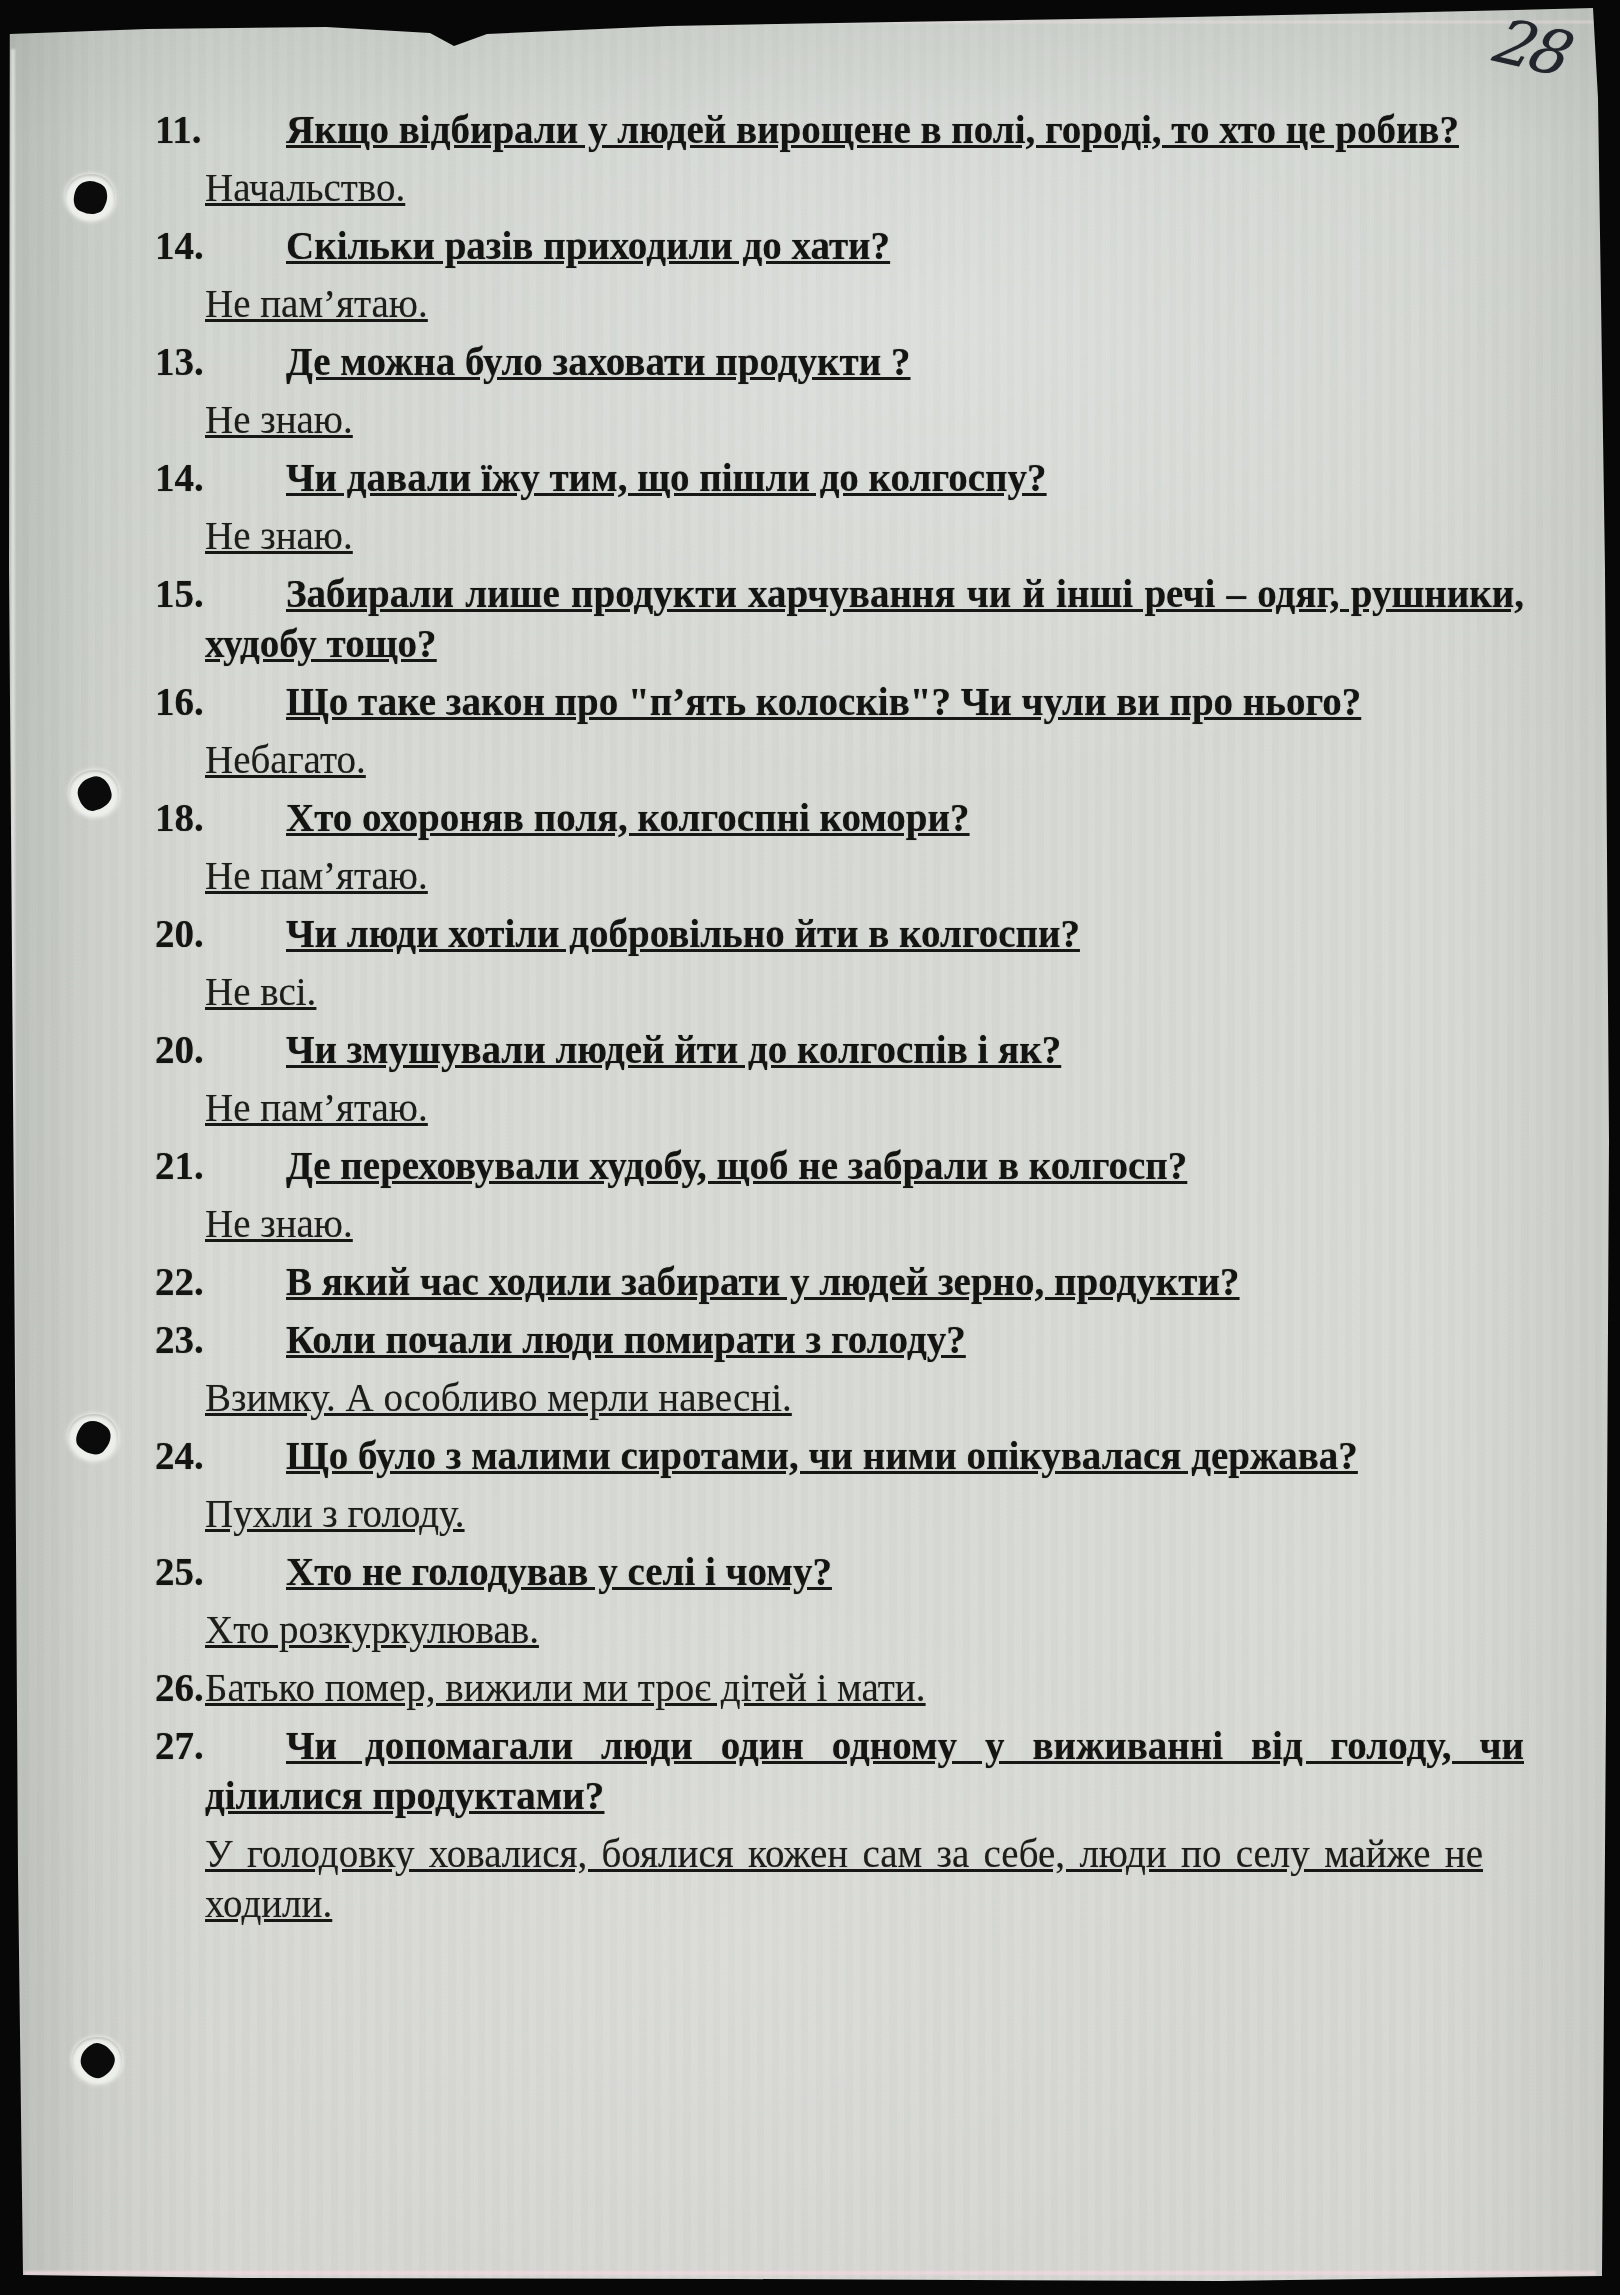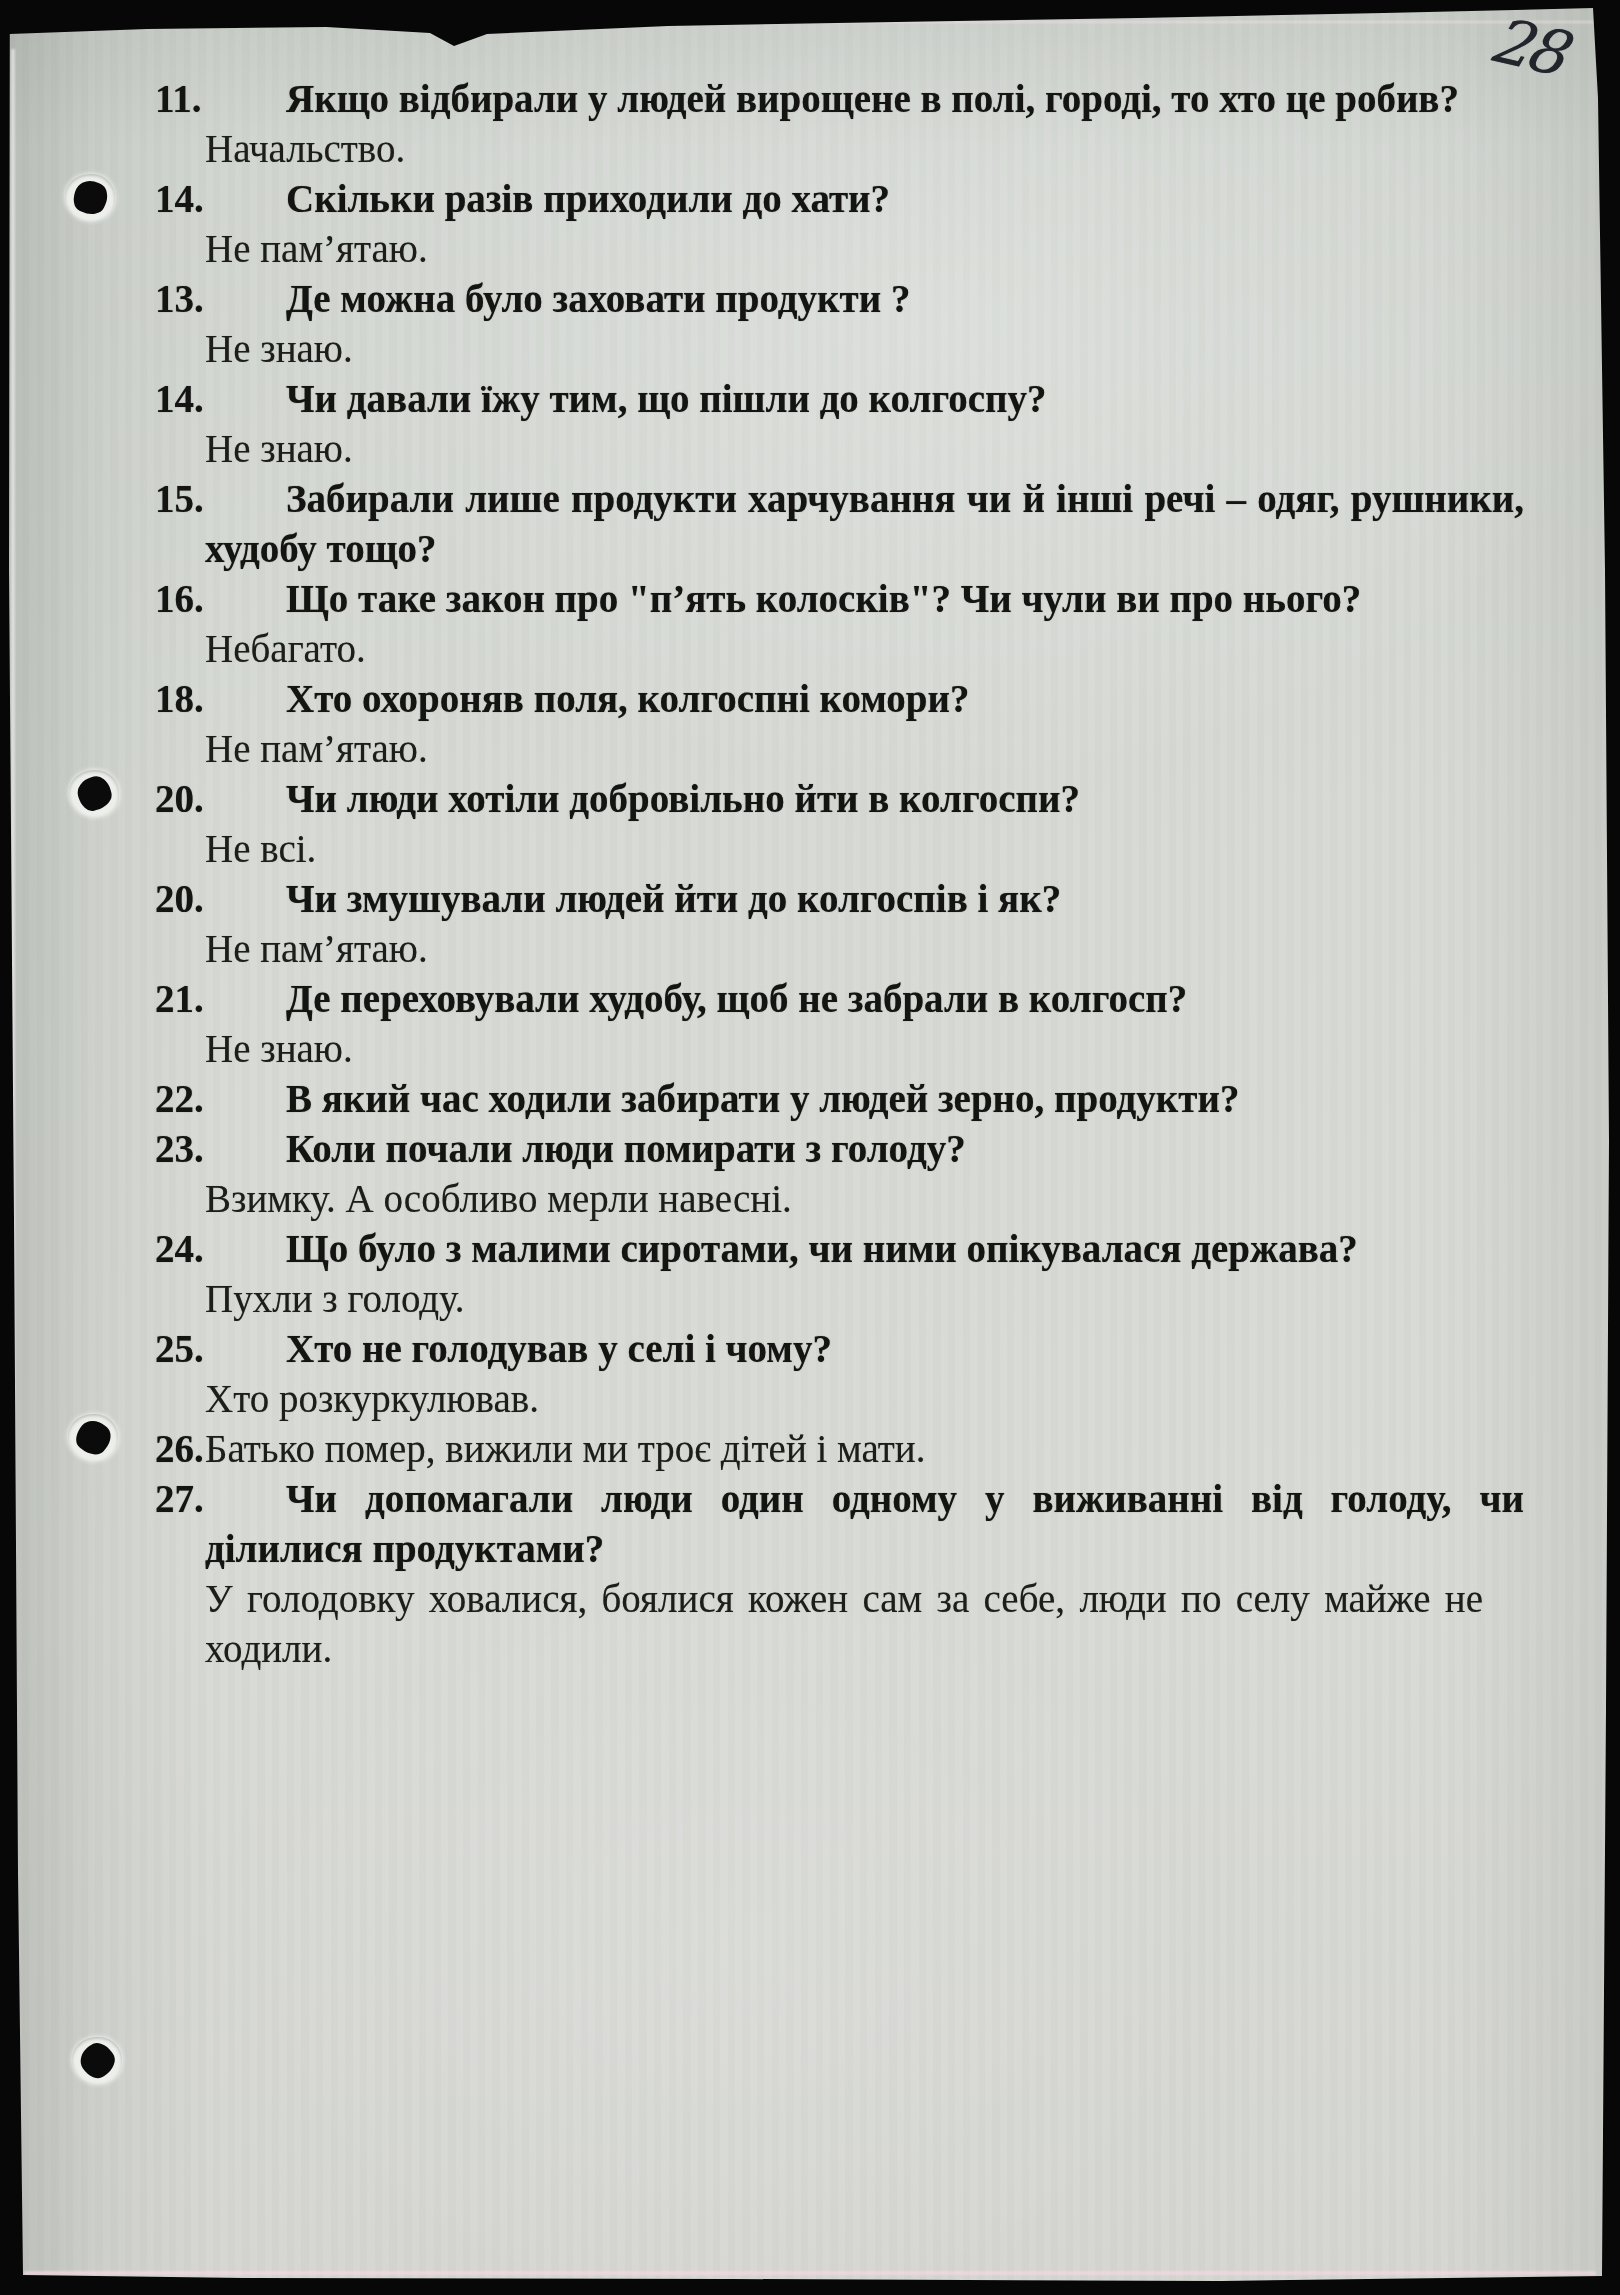--- a/index.html
+++ b/index.html
@@ -49,31 +49,32 @@
     font-family: "DejaVu Serif", serif;
     font-style: italic; font-weight: 400;
     font-size: 62px; letter-spacing: -4.1px;
     color: #23252c;
     transform: rotate(13deg) skewX(-6deg);
     text-shadow: 0 0 0.8px rgba(30,30,40,0.6);
   }
   
   .content {
     position: absolute; left: 0; top: 0; width: 1620px;
-    padding-top: 74px;
+    padding-top: 97px;
     color: #171715;
+    text-decoration: underline;
   }
   .item { position: relative; }
   .num {
     position: absolute; left: 155px; top: 0;
     font-weight: 700; font-size: 39px; line-height: 50px;
     color: #141412;
     text-shadow: 0 0 1px rgba(25,25,20,0.55);
   }
-  .q, .a { margin: 0; font-size: 39px; line-height: 50px; }
+  .q, .a { margin: 8px; font-size: 39px; line-height: 50px; }
   .q {
     margin-left: 205px; width: 1319px;
     text-indent: 81px;
     text-align: justify;
     font-weight: 700;
     color: #141412;
     text-shadow: 0 0 1px rgba(25,25,20,0.55);
   }
   .a {
     margin-left: 205px; width: 1278px;

